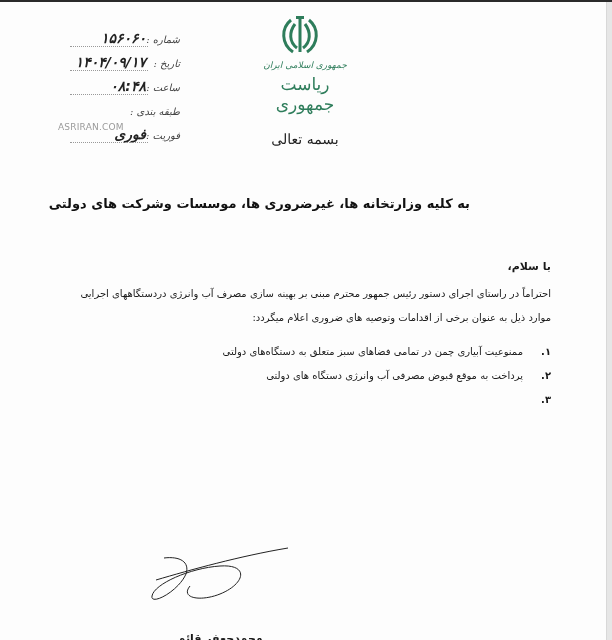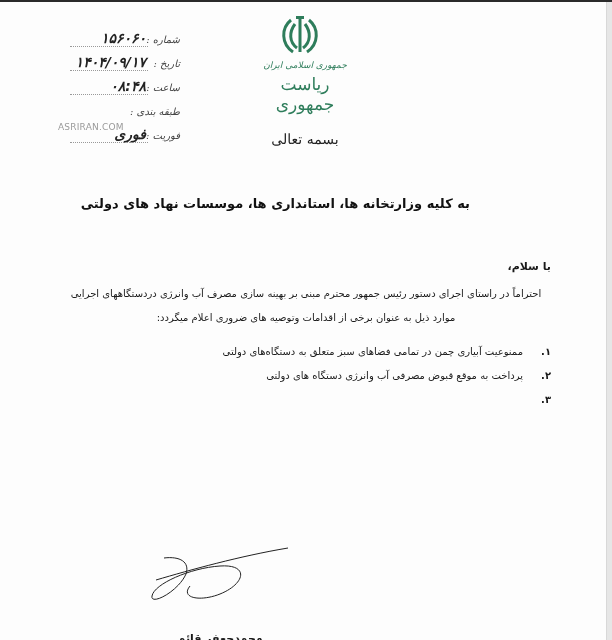--- a/index.html
+++ b/index.html
@@ -24,21 +24,21 @@
   .emblem { position:absolute; left:277px; top:12px; width:46px; height:42px; }
   .state-line1 { position:absolute; left:250px; top:58px; width:110px; text-align:center; font-family:"DejaVu Serif", serif; font-style:italic; font-size:9px; color:#2e7d5b; }
   .state-line2 { position:absolute; left:250px; top:72px; width:110px; text-align:center; font-family:"DejaVu Serif", serif; font-size:17px; color:#2e7d5b; }
   .basmala { position:absolute; left:270px; top:118px; width:70px; text-align:center; font-family:"DejaVu Serif", serif; font-size:14px; color:#222;margin-top:11px; }
 
   .org-title { position:absolute; left:385px; top:56px; width:180px; text-align:right; direction:rtl; font-family:"DejaVu Serif", serif; font-style:italic; font-size:17px; color:#2e7d5b; }
 
   
   .subject { position:absolute; left:150px; top:194px; width:320px; text-align:center; direction:rtl; font-weight:bold; font-size:13px; color:#111; white-space:nowrap; }
   .salutation { position:absolute; right:55px; top:258px; direction:rtl; font-weight:bold; font-size:11px; }
-  .para { position:absolute; right:55px; width:490px; direction:rtl; text-align:center; font-size:10px; line-height:24px; top:280px; }
+  .para { position:absolute; right:55px; width:490px; direction:rtl; text-align:right; font-size:10px; line-height:24px; top:280px; }
   .list { position:absolute; right:55px; top:338px; width:520px; direction:rtl; font-size:10px; }
   .list-item { position:relative; padding-right:28px; line-height:24px; text-align:right; }
   .list-num { position:absolute; right:0; top:0; font-weight:bold; }
 
   
   .signature { position:absolute; left:150px; top:538px; width:140px; height:70px; }
   .signer { position:absolute; left:170px; top:598px; width:100px; text-align:center; direction:rtl; font-weight:bold; font-size:11px;margin-top:32px; }
 </style>
 </head>
 <body>
@@ -81,21 +81,21 @@
       <path d="M28 10 C34 18 34 28 26 34"></path>
     </g>
     <rect x="21.5" y="4" width="3" height="34" fill="#2e7d5b"></rect>
     <rect x="19" y="2" width="8" height="3" fill="#2e7d5b"></rect>
   </svg>
   <div class="state-line1">جمهوری اسلامی ایران</div>
   <div class="state-line2">ریاست جمهوری</div>
   <div class="basmala">بسمه تعالی</div>
 
 
-  <div class="subject">به کلیه وزارتخانه ها، استانداری ها، موسسات نهاد های دولتی</div>
+  <div class="subject">به کلیه وزارتخانه ها، غیرضروری ها، موسسات وشرکت های دولتی</div>
 
   <div class="salutation">با سلام،</div>
   <div class="para">احتراماً در راستای اجرای دستور رئیس جمهور محترم مبنی بر بهینه سازی مصرف آب وانرژی دردستگاههای اجرایی موارد ذیل به عنوان برخی از اقدامات وتوصیه های ضروری اعلام میگردد:</div>
 
   <div class="list">
     <div class="list-item">
       <span class="list-num">۱.</span>
       <span>ممنوعیت آبیاری چمن در تمامی فضاهای سبز متعلق به دستگاه‌های دولتی</span>
     </div>
     <div class="list-item">

